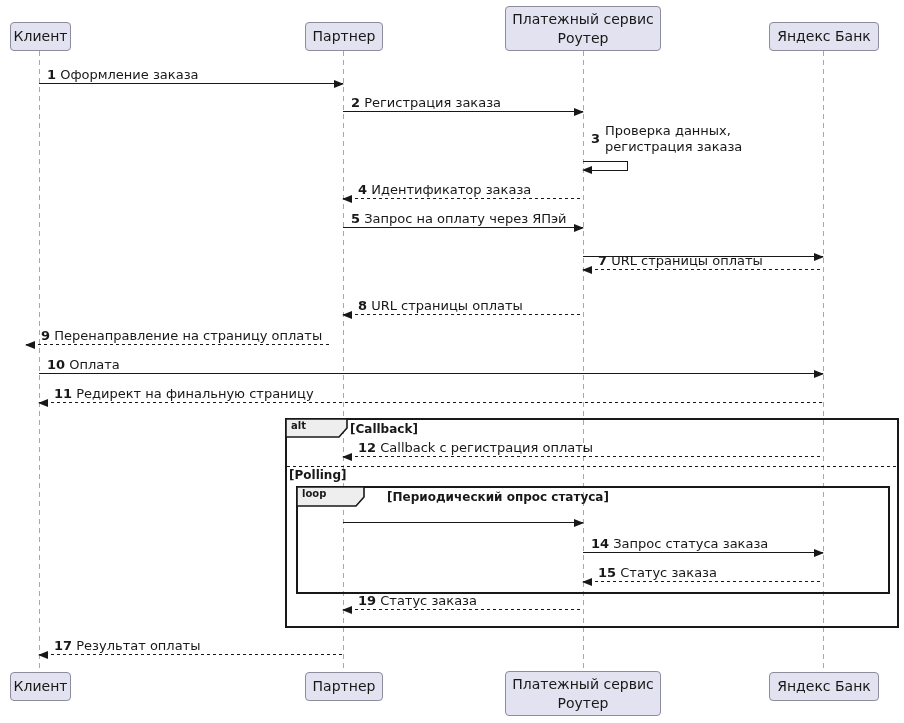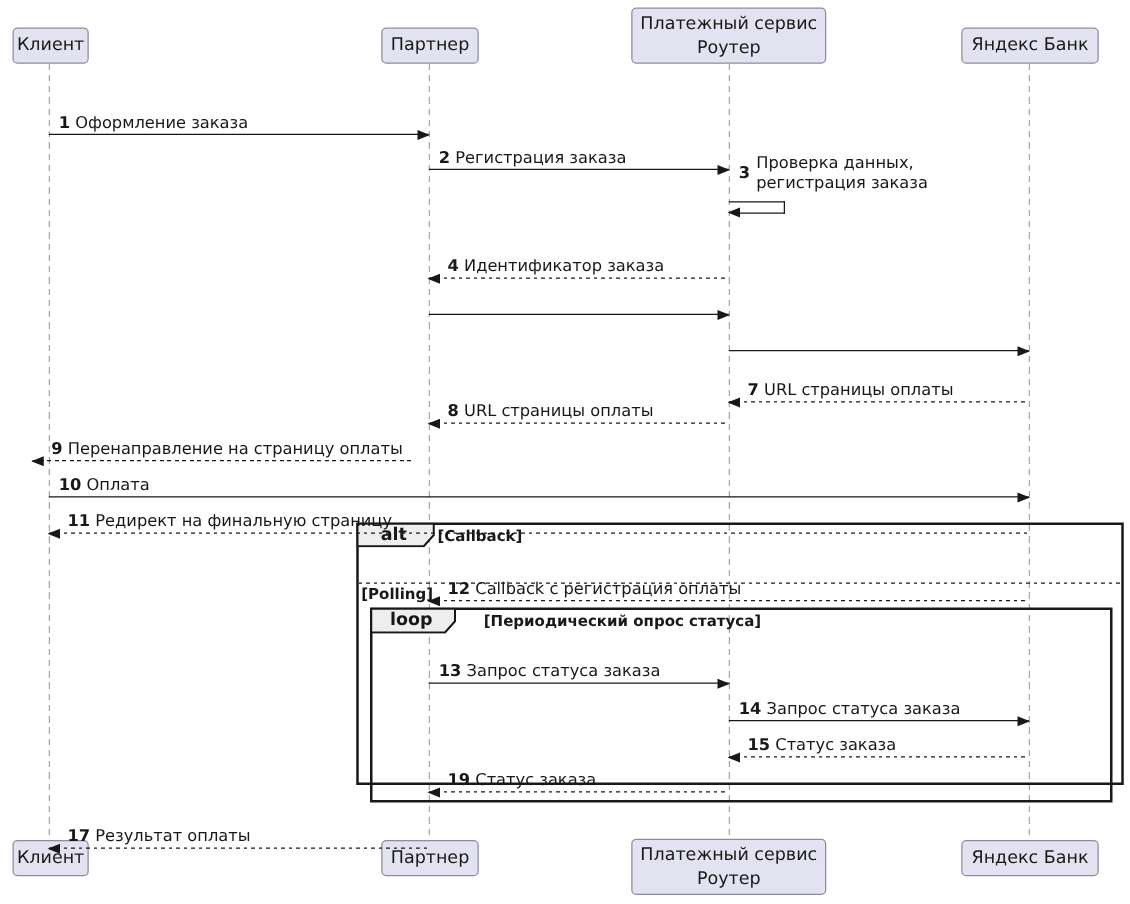--- a/index.html
+++ b/index.html
@@ -14,42 +14,42 @@
     background:#E2E2F0;border:1px solid #8C8C9C;border-radius:4px;
     display:flex;align-items:center;justify-content:center;
     font-size:14px;text-align:center;white-space:pre-line;line-height:19px;
   }
   
   .lifeline{
     position:absolute;width:1px;
     background:repeating-linear-gradient(180deg,#A8A8A8 0 5px,transparent 5px 9px);
   }
   
-  .msg{position:absolute;height:22px;margin-top:24px;}
+  .msg{position:absolute;height:22px;}
   .msg .lbl{
     position:absolute;bottom:2px;white-space:nowrap;font-size:13px;line-height:15px;
   }
   .msg.to-right .lbl{left:8px;}
   .msg.to-left  .lbl{left:15px;}
   .msg .line{position:absolute;left:0;right:0;bottom:0;height:1px;}
   .msg.solid  .line{background:#181818;}
   .msg.dashed .line{background:repeating-linear-gradient(90deg,#181818 0 3px,transparent 3px 6px);}
   .ah{position:absolute;width:0;height:0;border-style:solid;}
   .ah-r{right:-1px;bottom:-4px;border-width:4.5px 0 4.5px 10px;border-color:transparent transparent transparent #181818;}
   .ah-l{left:-1px;bottom:-4px;border-width:4.5px 10px 4.5px 0;border-color:transparent #181818 transparent transparent;}
   .num{font-weight:bold;}
   
   .self-lbl{position:absolute;display:flex;align-items:center;gap:5px;font-size:13px;line-height:16px;}
   .self-lbl .pre{white-space:pre-line;}
   .sline{position:absolute;background:#181818;}
   .self-ah{position:absolute;width:0;height:0;border-style:solid;
     border-width:4.5px 10px 4.5px 0;border-color:transparent #181818 transparent transparent;}
   
   .frame{position:absolute;box-sizing:border-box;border:2px solid #181818;background:transparent;}
-  .ftag{position:absolute;font-weight:bold;font-size:14px;text-align:center;}
+  .ftag{position:absolute;font-weight:bold;font-size:10px;text-align:left;}
   .fcond{position:absolute;font-weight:bold;font-size:12px;white-space:nowrap;}
   .fsvg{position:absolute;left:-2px;top:-2px;}
   .divider{position:absolute;left:0;right:0;height:1px;
     background:repeating-linear-gradient(90deg,#181818 0 3px,transparent 3px 6px);}
 </style>
 </head>
 <body>
 
 <div id="canvas">
 
@@ -73,21 +73,21 @@
   <div class="frame" style="left:285px;top:418px;width:614px;height:210px;">
     <svg class="fsvg" width="64" height="20">
       <path d="M1 1 H62 V10 L54 19 H1 Z" fill="#EEEEEE" stroke="#181818" stroke-width="1.6"></path>
     </svg>
     <div class="ftag" style="left:4px;top:0px;width:48px;">alt</div>
     <div class="fcond" style="left:63px;top:2px;text-align:center;">[Callback]</div>
     <div class="divider" style="top:46px;"></div>
     <div class="fcond" style="left:2px;top:48px;">[Polling]</div>
   </div>
 
-  <div class="frame" style="left:296px;top:486px;width:594px;height:156px;">
+  <div class="frame" style="left:296px;top:486px;width:594px;height:108px;">
     <svg class="fsvg" width="70" height="21">
       <path d="M1 1 H68 V11 L60 20 H1 Z" fill="#EEEEEE" stroke="#181818" stroke-width="1.6"></path>
     </svg>
     <div class="ftag" style="left:4px;top:0px;width:54px;">loop</div>
     <div class="fcond" style="left:89px;top:2px;">[Периодический опрос статуса]</div>
   </div>
 
   <div class="msg to-right solid" style="left:39px;top:62px;width:304px;">
     <div class="lbl"><span class="num">1</span> <span>Оформление заказа</span></div>
     <div class="line"></div>
@@ -110,30 +110,31 @@
   <div class="sline" style="left:592px;top:170px;width:36px;height:1px;"></div>
   <div class="self-ah" style="left:582px;top:166px;"></div>
 
   <div class="msg to-left dashed" style="left:343px;top:177px;width:240px;">
     <div class="lbl"><span class="num">4</span> <span>Идентификатор заказа</span></div>
     <div class="line"></div>
     <div class="ah ah-l"></div>
   </div>
 
   <div class="msg to-right solid" style="left:343px;top:206px;width:240px;">
+    <div class="lbl"><span class="num">5</span> <span>Запрос на оплату через ЯПэй</span></div>
     <div class="line"></div>
     <div class="ah ah-r"></div>
   </div>
 
   <div class="msg to-right solid" style="left:583px;top:235px;width:240px;">
     <div class="line"></div>
     <div class="ah ah-r"></div>
   </div>
 
-  <div class="msg to-left dashed" style="left:583px;top:276px;width:240px;">
+  <div class="msg to-left dashed" style="left:583px;top:248px;width:240px;">
     <div class="lbl"><span class="num">7</span> <span>URL страницы оплаты</span></div>
     <div class="line"></div>
     <div class="ah ah-l"></div>
   </div>
 
   <div class="msg to-left dashed" style="left:343px;top:293px;width:240px;">
     <div class="lbl"><span class="num">8</span> <span>URL страницы оплаты</span></div>
     <div class="line"></div>
     <div class="ah ah-l"></div>
   </div>
@@ -156,21 +157,20 @@
     <div class="ah ah-l"></div>
   </div>
 
   <div class="msg to-left dashed" style="left:343px;top:435px;width:480px;">
     <div class="lbl"><span class="num">12</span> <span>Callback с регистрация оплаты</span></div>
     <div class="line"></div>
     <div class="ah ah-l"></div>
   </div>
 
   <div class="msg to-right solid" style="left:343px;top:501px;width:240px;">
-    <div class="lbl"><span class="num">13</span> <span>Запрос статуса заказа</span></div>
     <div class="line"></div>
     <div class="ah ah-r"></div>
   </div>
 
   <div class="msg to-right solid" style="left:583px;top:531px;width:240px;">
     <div class="lbl"><span class="num">14</span> <span>Запрос статуса заказа</span></div>
     <div class="line"></div>
     <div class="ah ah-r"></div>
   </div>
 

